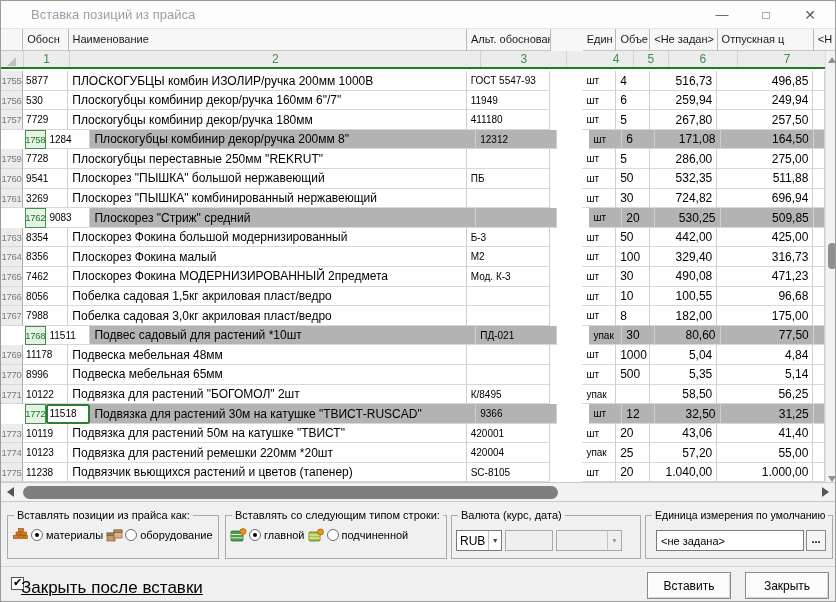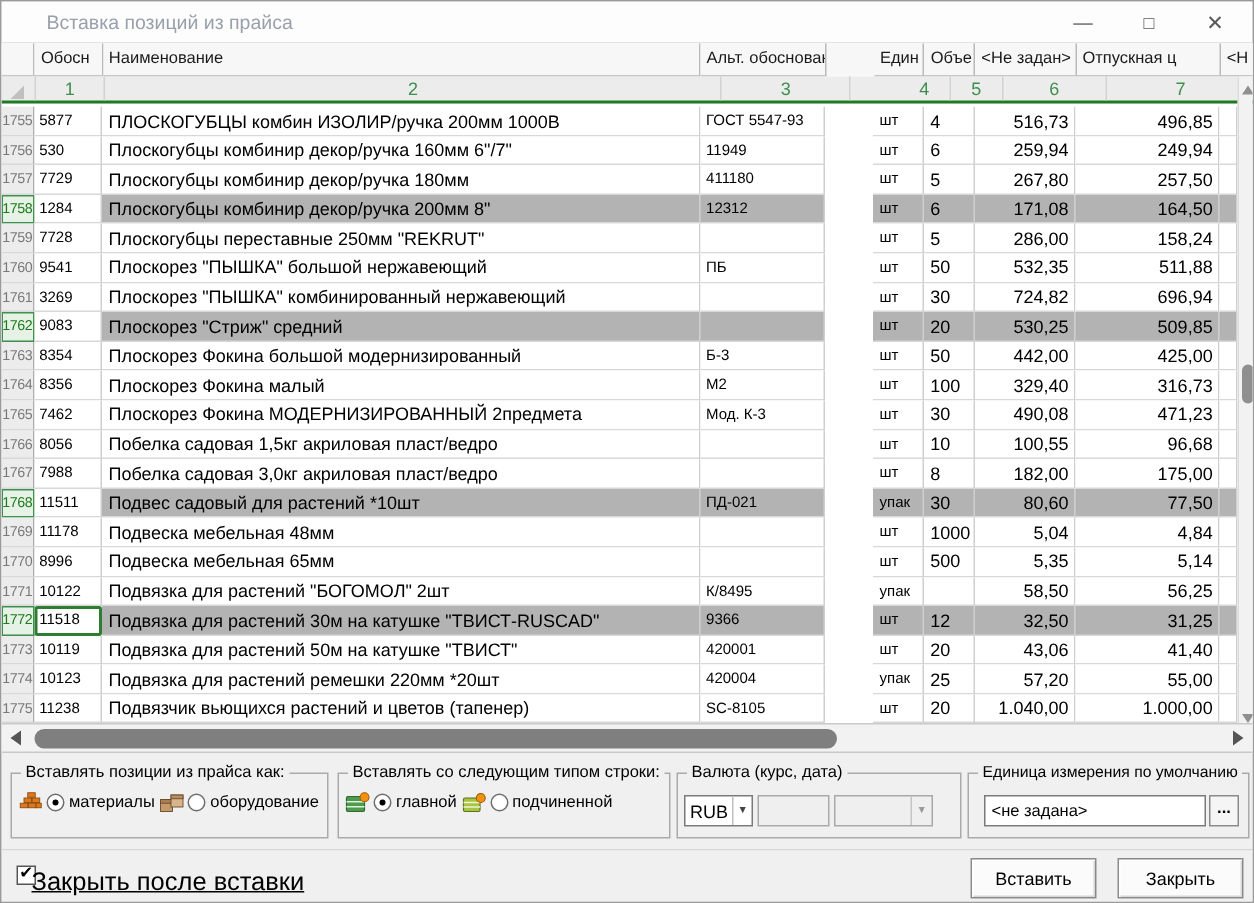--- a/index.html
+++ b/index.html
@@ -31,21 +31,21 @@
   .cell { height:19.6px; border-right:1px solid #cfcfcf; border-bottom:1px solid #d8d8d8; white-space:nowrap; overflow:hidden; background:#fff; }
   .cell.rownum { background:#ececec; color:#7a7a7a; font-size:9.5px; text-align:center; padding-top:4px; border-right:1px solid #adadad; letter-spacing:-0.3px; }
   .cell.code { font-size:10px; padding:4px 0 0 3px; color:#000; }
   .cell.name { font-size:12px; padding:2.5px 0 0 4px; color:#000; }
   .cell.alt  { font-size:10px; padding:4px 0 0 4px; color:#000; }
   .cell.unit { font-size:10px; padding:4px 0 0 4px; color:#000; }
   .cell.qty  { font-size:12px; padding:2.5px 0 0 4px; color:#000; }
   .cell.price{ font-size:12px; padding:2.5px 4px 0 0; text-align:right; color:#000; }
   .row.marked .cell { background:#b3b3b3; }
   .row.marked .cell.code { background:#fff; }
-  .row.marked .cell.rownum { background:#e7f2e7; color:#1e7b1e; outline:1px solid #3f9150; outline-offset:-1px; }
+  .row.marked .cell.rownum { background:#e7f2e7; color:#1e7b1e; outline:1px solid #3f9150; outline-offset:-1px;margin-left:24px; }
   .cell.focused { background:#fff; outline:2px solid #2e7d32; outline-offset:-2px; border-radius:2px; }
 
   
   .vscroll { position:absolute; right:0; top:22px; width:12px; height:437px; background:#f2f2f2; border-left:1px solid #dcdcdc; }
   .vthumb { position:absolute; left:2px; top:192px; width:8px; height:26px; background:#8f8f8f; border-radius:4px; }
   .arr { position:absolute; width:0; height:0; }
   .arr.up { left:2px; top:6px; border-left:4px solid transparent; border-right:4px solid transparent; border-bottom:6px solid #8f8f8f; }
   .arr.down { left:2px; bottom:6px; border-left:4px solid transparent; border-right:4px solid transparent; border-top:6px solid #8f8f8f; }
   .hscroll { position:absolute; left:0; top:453px; width:836px; height:20px; background:#f2f2f2; border-top:1px solid #c9c9c9; border-bottom:1px solid #c9c9c9; }
   .hthumb { position:absolute; left:22px; top:3px; width:535px; height:13px; background:#7f7f7f; border-radius:7px; }
@@ -169,21 +169,21 @@
           <div class="cell c8"></div>
         </div>
         <div class="row">
           <div class="cell c0 rownum">1759</div>
           <div class="cell c1 code">7728</div>
           <div class="cell c2 name">Плоскогубцы переставные 250мм "REKRUT"</div>
           <div class="cell c3 alt"></div>
           <div class="cell c4 unit">шт</div>
           <div class="cell c5 qty">5</div>
           <div class="cell c6 price">286,00</div>
-          <div class="cell c7 price">158,24</div>
+          <div class="cell c7 price">275,00</div>
           <div class="cell c8"></div>
         </div>
         <div class="row">
           <div class="cell c0 rownum">1760</div>
           <div class="cell c1 code">9541</div>
           <div class="cell c2 name">Плоскорез "ПЫШКА" большой нержавеющий</div>
           <div class="cell c3 alt">ПБ</div>
           <div class="cell c4 unit">шт</div>
           <div class="cell c5 qty">50</div>
           <div class="cell c6 price">532,35</div>

